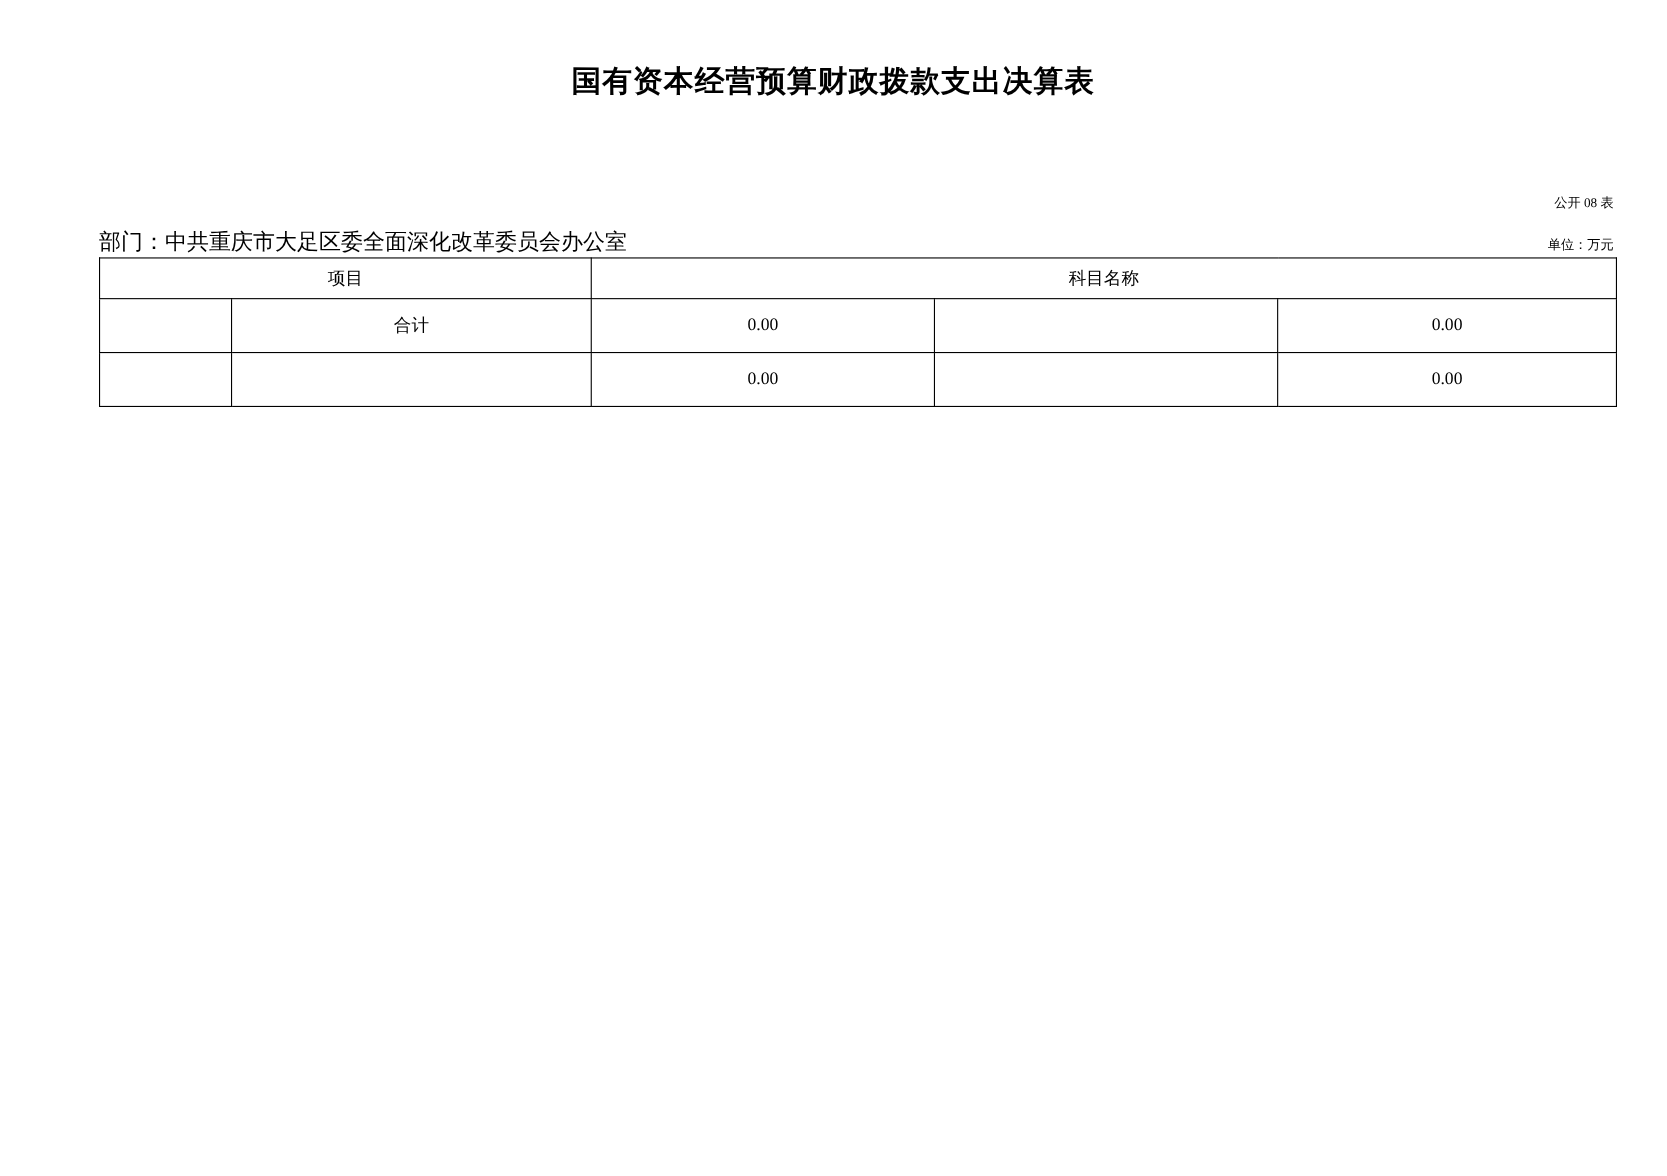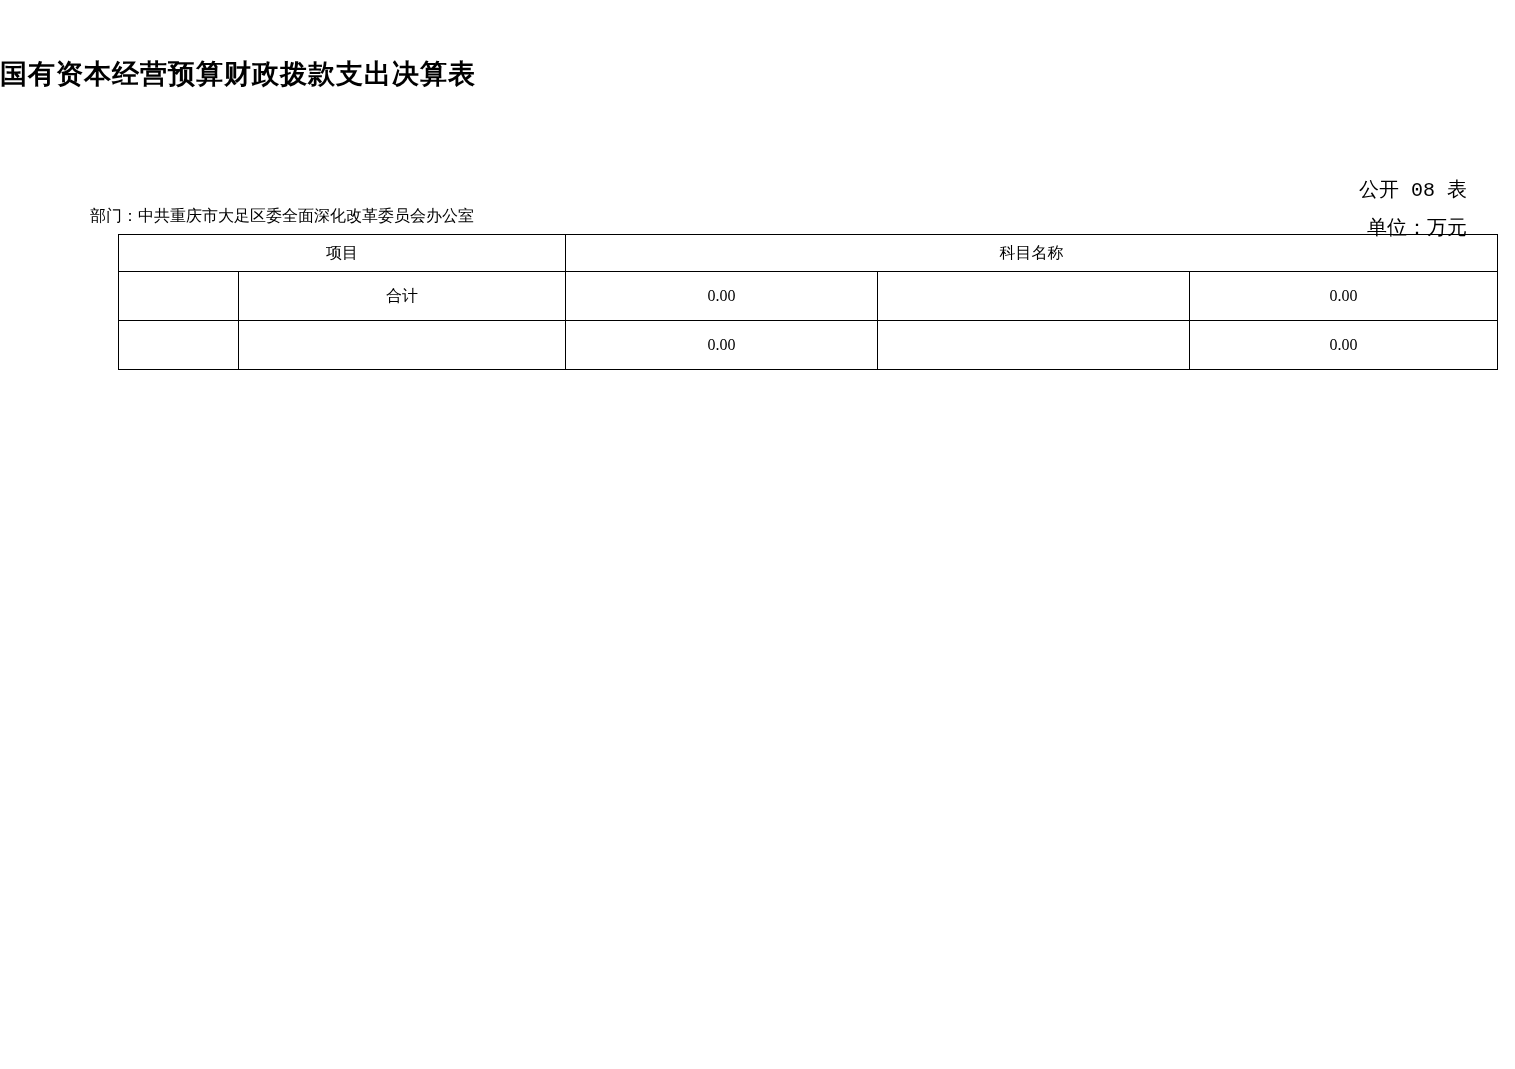--- a/index.html
+++ b/index.html
@@ -15,49 +15,47 @@
     position: relative;
     overflow: hidden;
   }
   .page {
     position: relative;
     width: 1515px;
     height: 1069px;
     box-sizing: border-box;
   }
   .doc-title {
-    text-align: left;
+    text-align: center;
     font-size: 27px;
     font-weight: bold;
     letter-spacing: 1px;
     margin-top: 58px;
     line-height: 1.2;
   }
   .meta-right {
     position: absolute;
     right: 48px;
-    font-size: 20px;
-    font-family: Liberation Mono, monospace;
+    font-size: 12px;
   }
   .meta-right.r1 { top: 118px; }
   .meta-right.r2 { top: 156px; }
   .meta-left {
     position: absolute;
     left: 90px;
     top: 148px;
-    font-size: 16px;
+    font-size: 20px;
   }
   table.main {
     position: absolute;
     left: 90px;
     top: 176px;
     width: 1379px;
     border-collapse: collapse;
     table-layout: fixed;
-    margin-left: 28px;
   }
   table.main td {
     border: 1px solid #000000;
     font-size: 16px;
     padding: 0;
     text-align: center;
     vertical-align: middle;
   }
   td.h-proj { height: 36px; }
   td.h-sub { height: 118px; }

